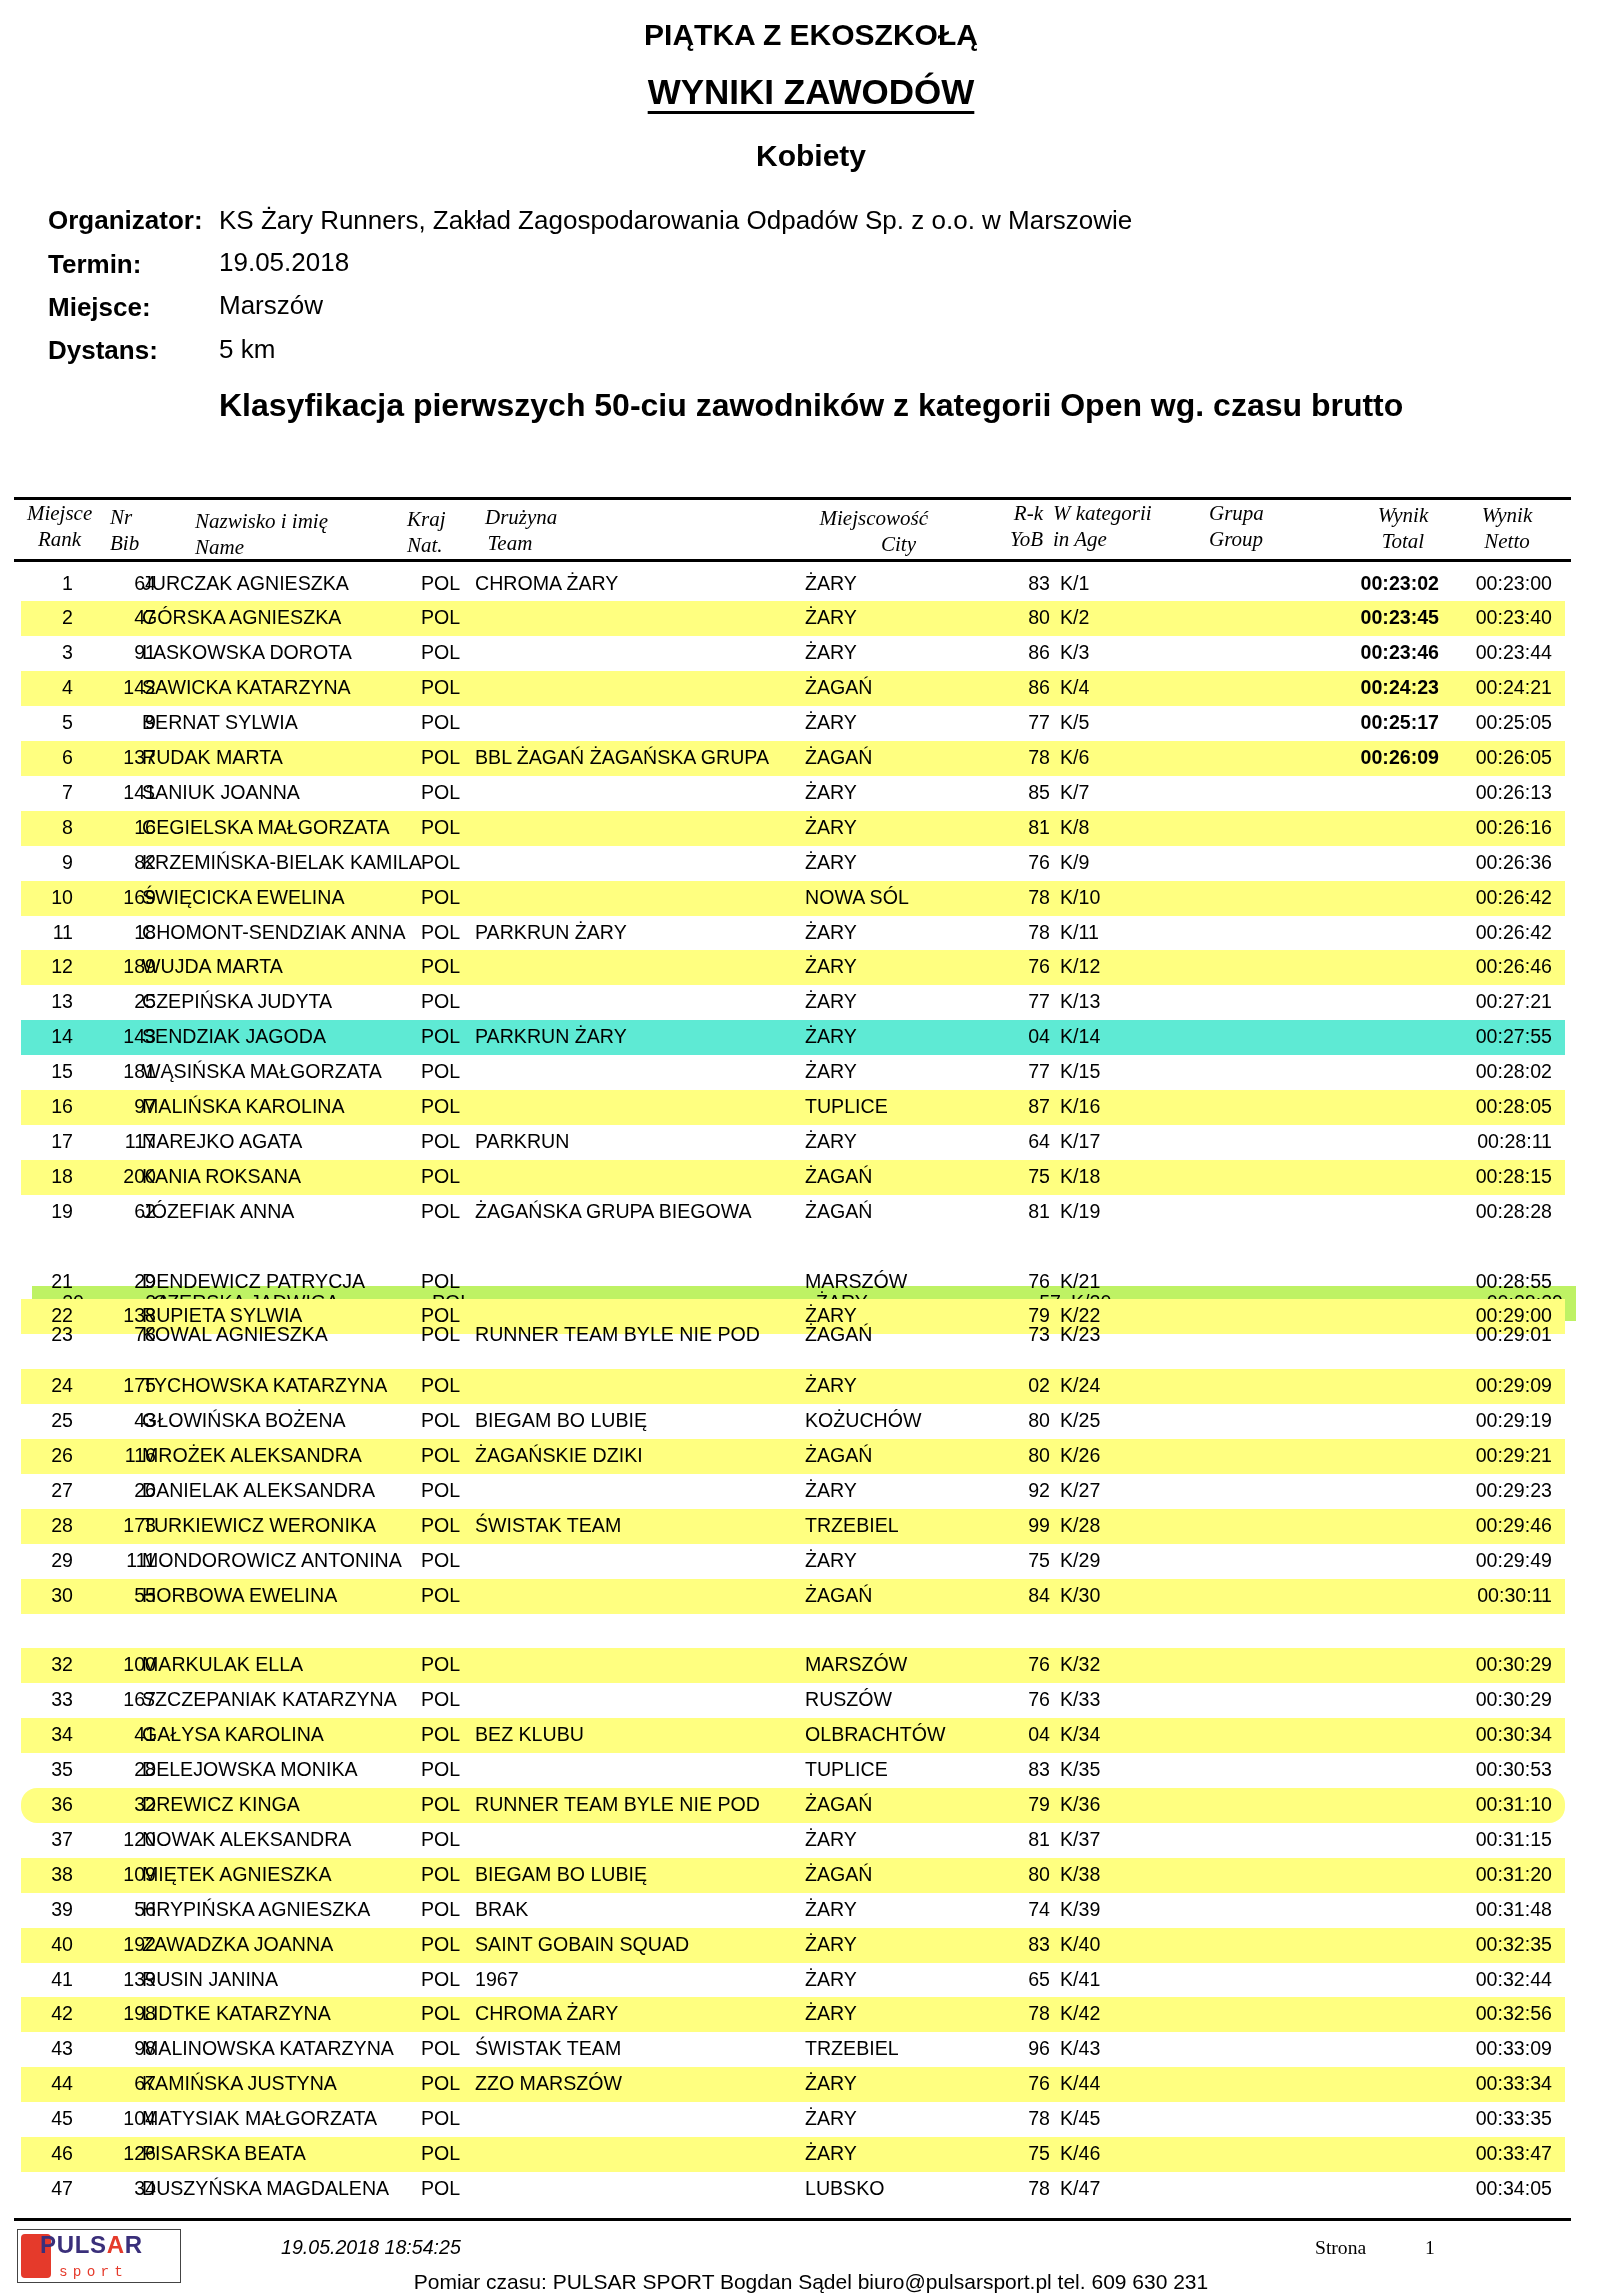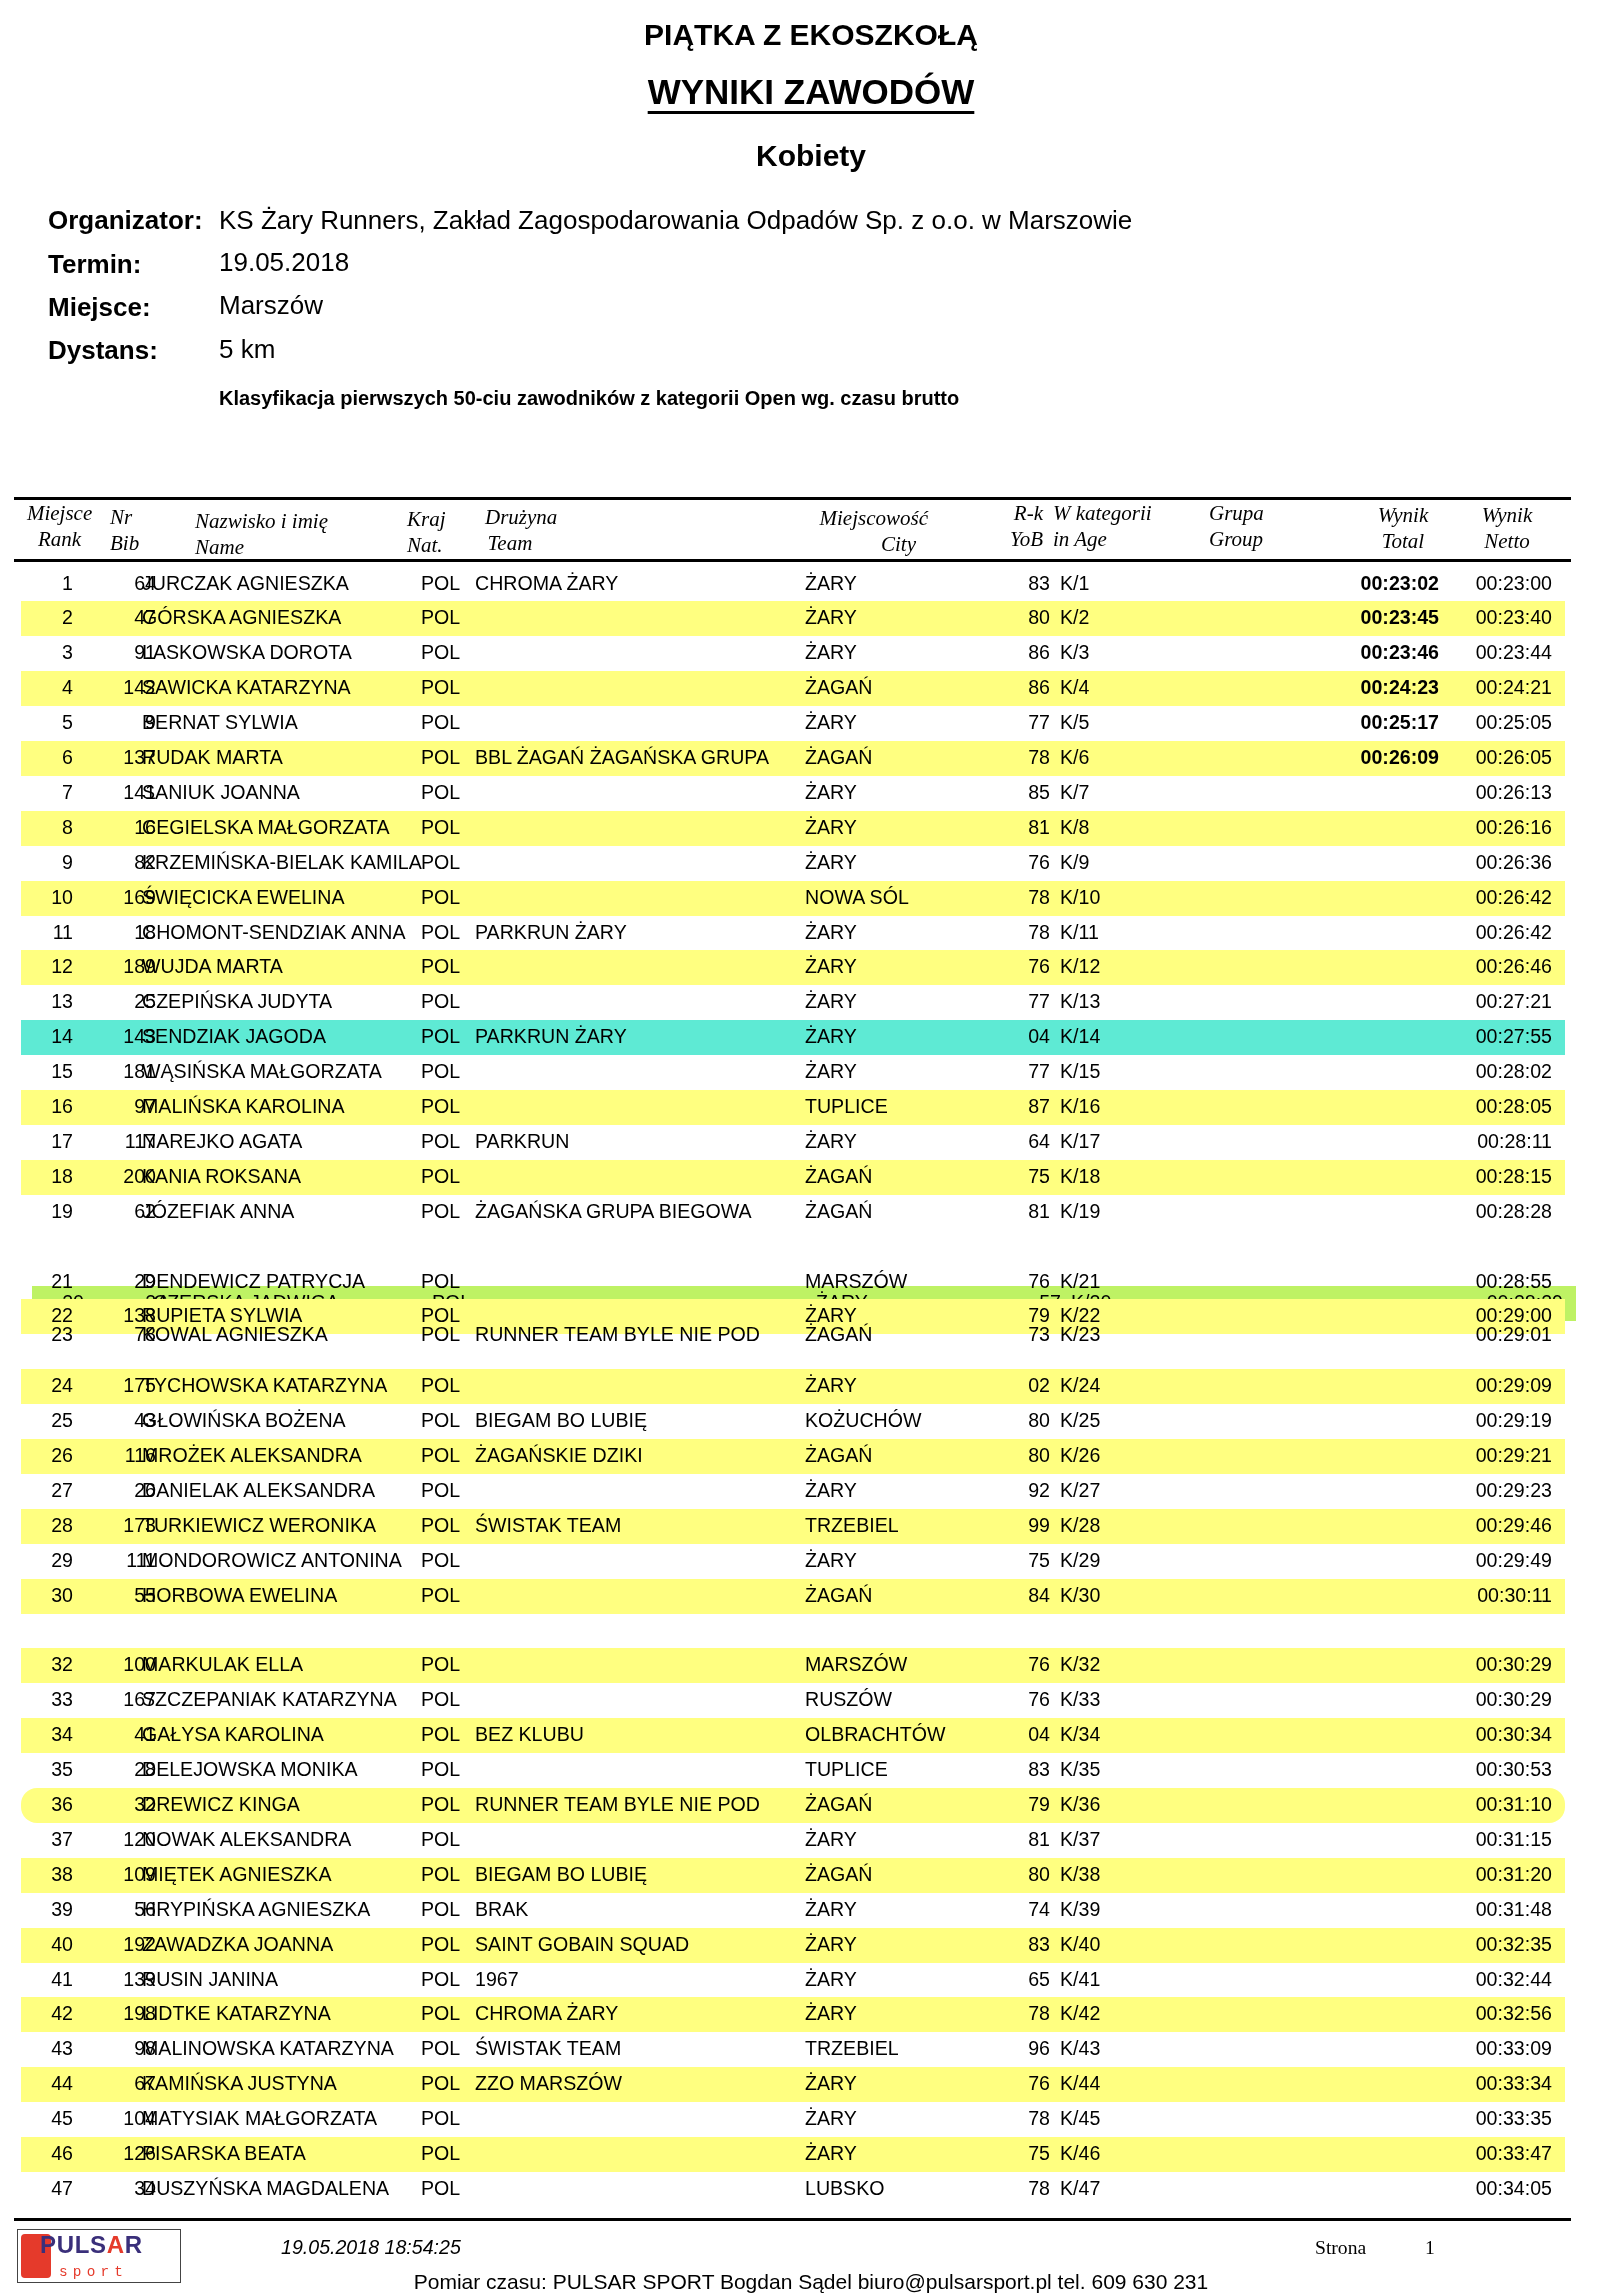--- a/index.html
+++ b/index.html
@@ -5,21 +5,21 @@
   html, body { margin: 0; padding: 0; background: #ffffff; }
   body { width: 1622px; height: 2295px; position: relative; overflow: hidden;
          font-family: "Liberation Sans", sans-serif; color: #000; }
   .abs { position: absolute; }
   .title1 { left: 0; width: 1622px; top: 18.3px; text-align: center; font-weight: bold; font-size: 30px; }
   .title2 { left: 0; width: 1622px; top: 72px; text-align: center; font-weight: bold; font-size: 35px; }
   .title2 span { text-decoration: underline; text-decoration-thickness: 3.3px; text-underline-offset: 6.5px; }
   .title3 { left: 0; width: 1622px; top: 139px; text-align: center; font-weight: bold; font-size: 30px; }
   .info-label { left: 48px; font-weight: bold; font-size: 26px; }
   .info-value { left: 219px; font-size: 26px; }
-  .classif { left: 219px; top: 387px; font-weight: bold; font-size: 20px; }
+  .classif { left: 219px; top: 387px; font-weight: bold; font-size: 32px; }
 
   .rule { position: absolute; left: 14.4px; width: 1557px; height: 3.3px; background: #000; }
 
   .hdr { position: absolute; font-family: "Liberation Serif", serif; font-style: italic; font-size: 21px; line-height: 26px; }
   .hdr div { white-space: nowrap; }
 
   .row { position: absolute; left: 21px; width: 1544px; height: 35px; }
   .row.alt { background: #ffff80; }
   .cell { position: absolute; top: 5.2px; font-size: 19.6px; line-height: 23.6px; white-space: nowrap; }
   .c-rank { left: 0; width: 52px; text-align: right; }

